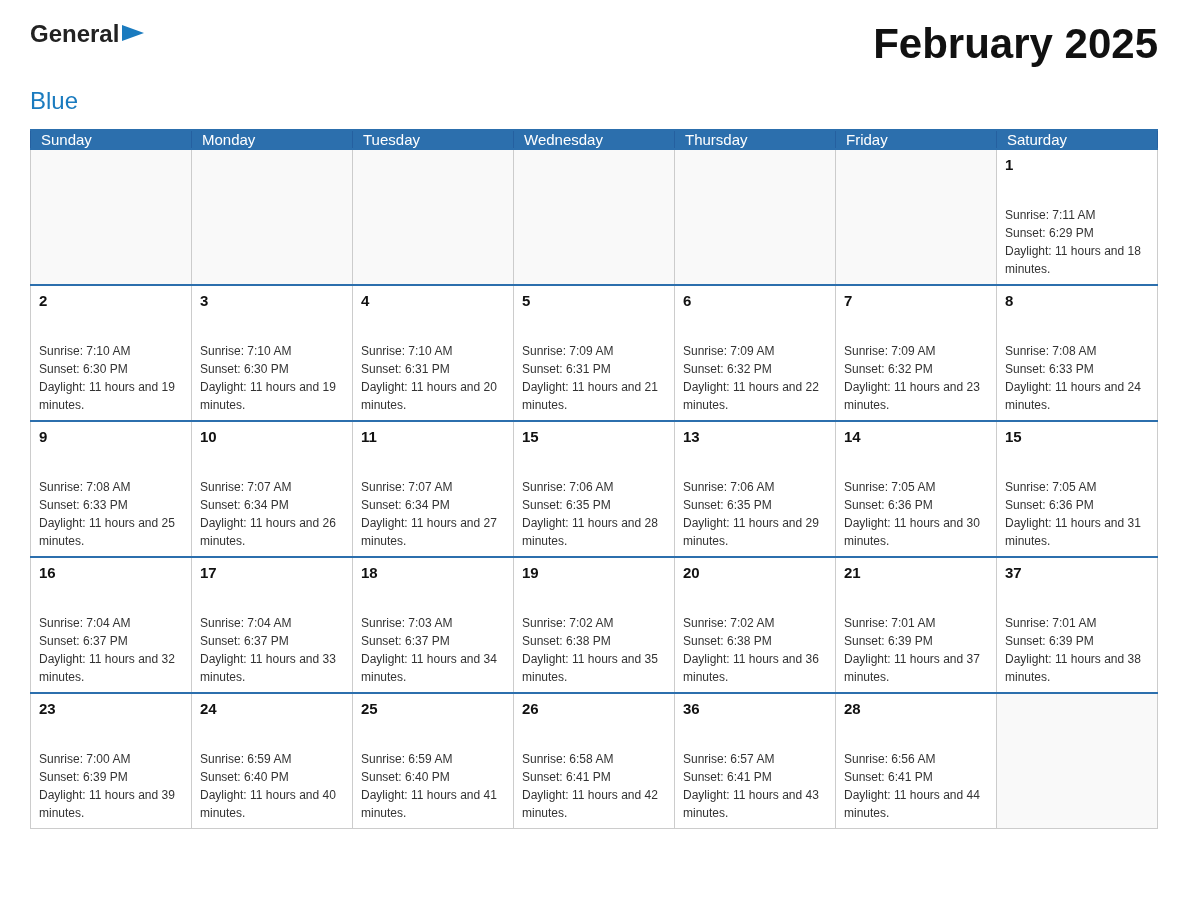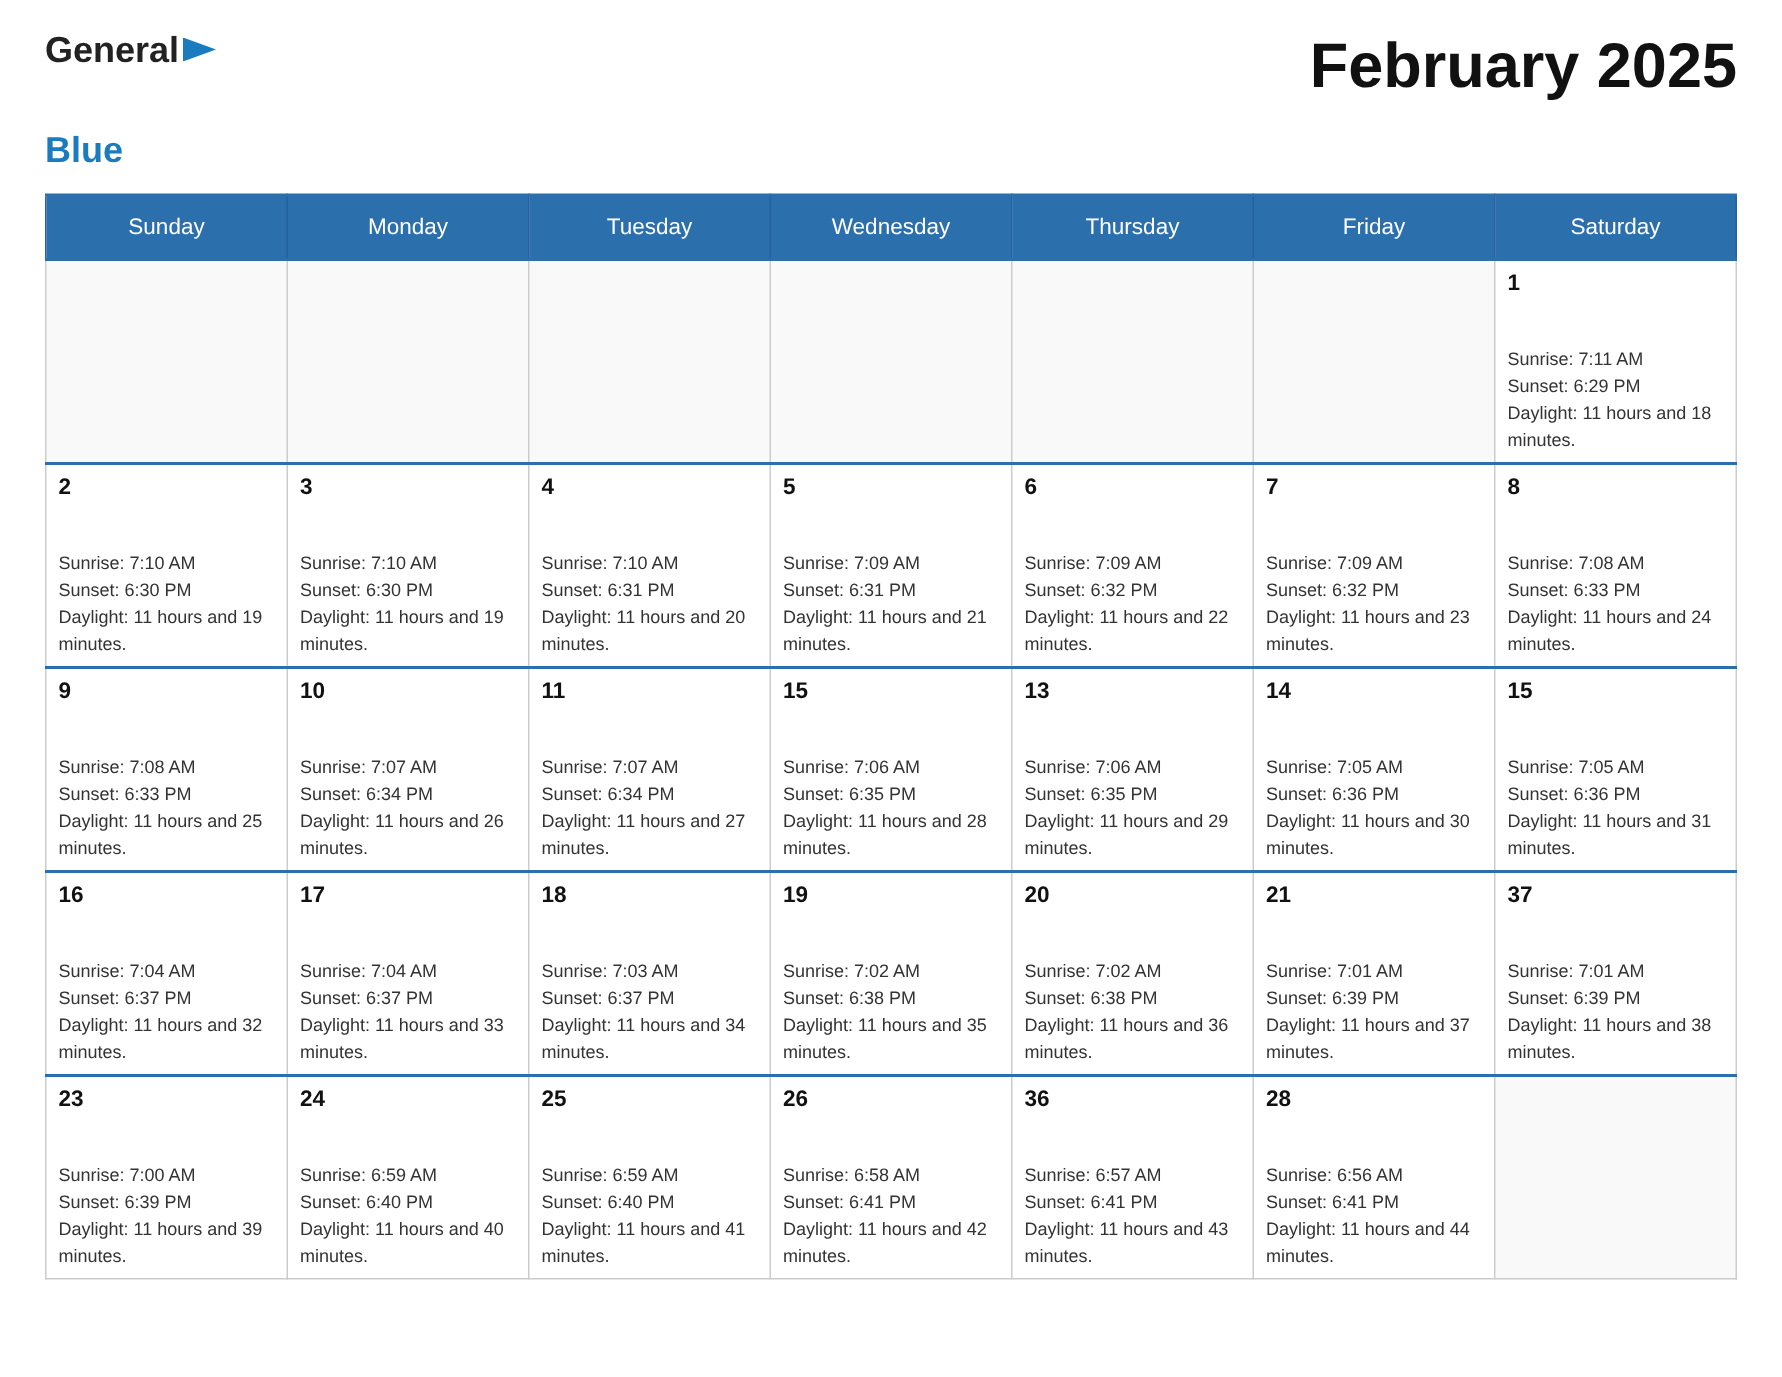--- a/index.html
+++ b/index.html
@@ -30,22 +30,22 @@
     }
     .calendar {
       width: 100%;
       border-collapse: collapse;
       border: 1px solid #aaa;
     }
     .calendar th {
       background-color: #2c6fad;
       color: #fff;
       font-size: 15px;
-      padding: 12px 10px;
-      text-align: center;
+      padding: 0 10px;
+      text-align: left;
       border: 1px solid #2560a0;
       font-weight: normal;
     }
     .calendar td {
       vertical-align: top;
       border: 1px solid #ccc;
       padding: 6px 8px;
       width: 14.28%;
       min-height: 110px;
       font-size: 12.5px;
@@ -85,21 +85,21 @@
     }
     .logo-flag {
       width: 22px;
       height: 16px;
       margin-left: 3px;
       position: relative;
       top: -1px;
     }
     .logo-line2 {
       font-size: 24px;
-      font-weight: bold;
+      font-weight: normal;
       color: #1a7bbf;
       line-height: 1;
     }
   </style>
 </head>
 <body>
 
 <div class="header">
   <div class="logo-wrap">
     <div class="logo-line1">

